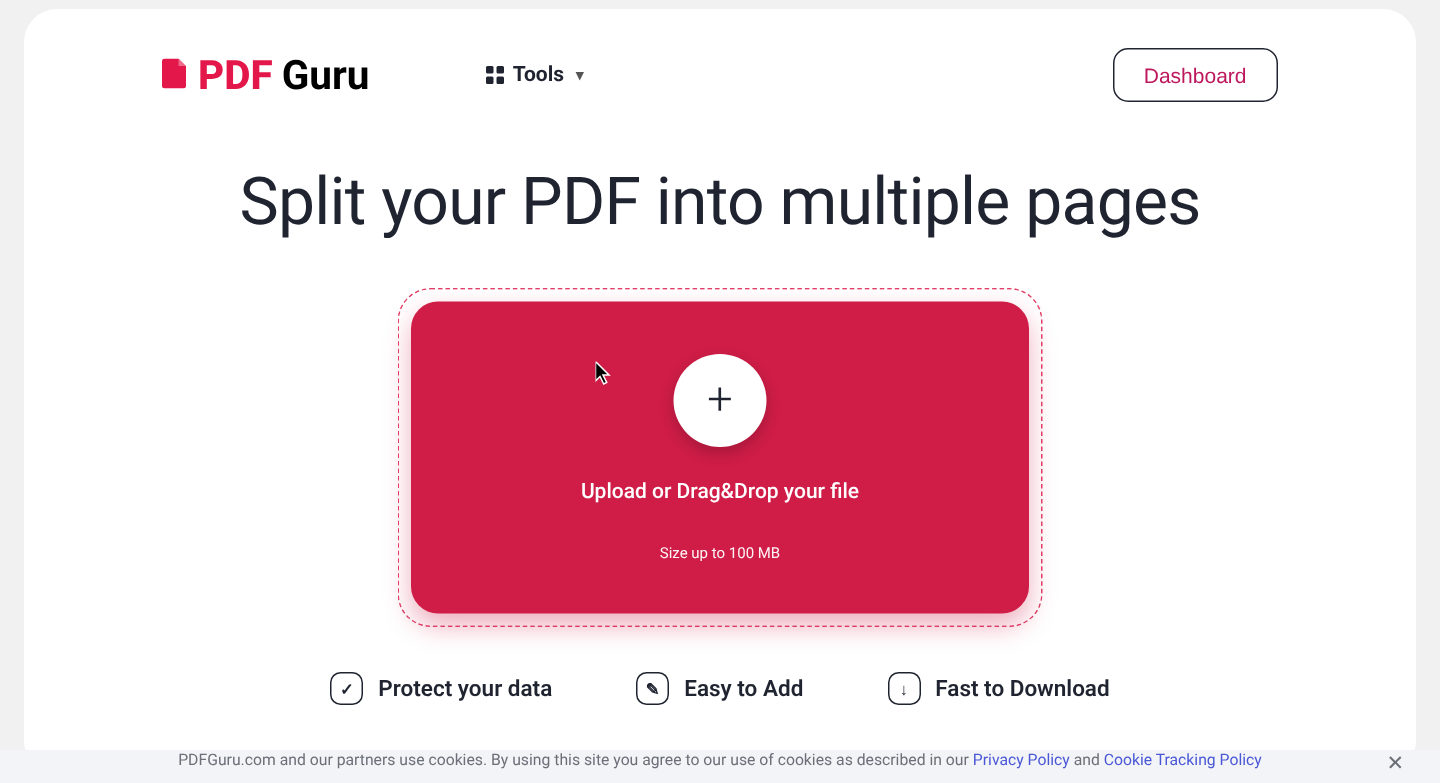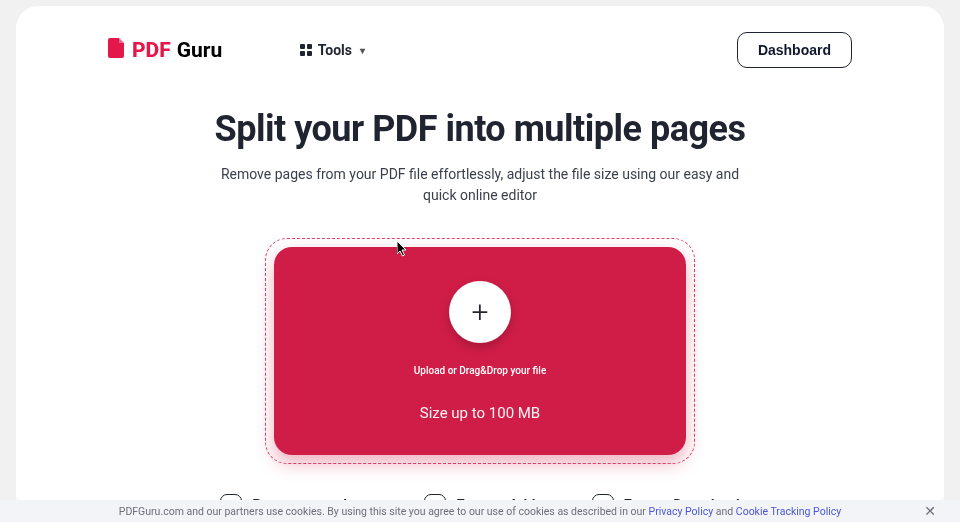--- a/index.html
+++ b/index.html
@@ -19,23 +19,23 @@
   overflow: hidden;
   position: relative;
 }
 .header {
   display: flex;
   align-items: center;
   padding: 26px 92px 0 92px;
 }
 .logo {
   display: flex;
-  align-items: flex-start;
+  align-items: flex-end;
   gap: 6px;
-  font-size: 21px;
+  font-size: 27px;
   font-weight: 700;
 }
 .logo .icon { color: #e3174a; }
 .logo .pdf { color: #e3174a; font-weight: 800; }
 .logo .guru { color: #000000; font-weight: 700; }
 .tools {
   display: flex;
   align-items: center;
   gap: 6px;
   margin-left: 78px;
@@ -52,29 +52,29 @@
 }
 .grid-icon span { background: #1f2430; border-radius: 1px; }
 .chev { font-size: 10px; margin-left: 2px; color: #555; }
 .spacer { flex: 1; }
 .btn {
   border: 1.5px solid #1f2430;
   background: #fff;
   border-radius: 10px;
   padding: 9px 20px;
   font-size: 14px;
-  font-weight: 700;
-  color: #0f172a;
+  font-weight: 400;
+  color: #be185d;
   cursor: pointer;
   margin-left: 19px;
 }
 .hero { text-align: center; margin-top: 40px; }
 .hero h1 {
-  font-size: 36px;
-  font-weight: 700;
+  font-size: 44px;
+  font-weight: 400;
   color: #1f2430;
   letter-spacing: -0.5px;
 }
 .hero p {
   margin-top: 14px;
   font-size: 14px;
   color: #3a3f4b;
   line-height: 1.5;
   max-width: 520px;
   margin-left: auto;
@@ -106,22 +106,22 @@
   border-radius: 50%;
   display: flex;
   align-items: center;
   justify-content: center;
   font-size: 30px;
   color: #1f2430;
   font-weight: 300;
   margin-bottom: 22px;
   box-shadow: 0 4px 10px rgba(0,0,0,0.2);
 }
-.upload-text { font-size: 10px; font-weight: 500; text-align: right; }
-.upload-sub { font-size: 15px; margin-top: 28px; opacity: 0.95; }
+.upload-text { font-size: 14px; font-weight: 500; text-align: right; }
+.upload-sub { font-size: 10px; margin-top: 28px; opacity: 0.95; }
 .features {
   display: flex;
   justify-content: center;
   gap: 56px;
   margin-top: 30px;
 }
 .feature {
   display: flex;
   align-items: center;
   gap: 10px;
@@ -138,21 +138,20 @@
   align-items: center;
   justify-content: center;
   font-size: 11px;
 }
 .cookie-bar {
   position: absolute;
   left: 0; right: 0; bottom: 0;
   height: 22px;
   background: #f3f4f7;
   display: flex;
-  align-items: center;
   justify-content: center;
   font-size: 10.5px;
   color: #6b6f78;
 }
 .cookie-bar a { color: #4a57d6; text-decoration: none; cursor: pointer; }
 .cookie-close {
   position: absolute;
   right: 24px;
   cursor: pointer;
   color: #6b6f78;
@@ -194,21 +193,20 @@
       <span class="chev">▾</span>
     </div>
 
     <div class="spacer"></div>
 
     <button class="btn">Dashboard</button>
   </div>
 
   <div class="hero">
     <h1>Split your PDF into multiple pages</h1>
-    <p>Remove pages from your PDF file effortlessly, adjust the file size using our easy and quick online editor</p>
   </div>
 
   <div class="upload-shell">
     <div class="upload-card">
       <div class="plus-circle">+</div>
       <div class="upload-text">Upload or Drag&amp;Drop your file</div>
       <div class="upload-sub">Size up to 100 MB</div>
     </div>
   </div>
 

